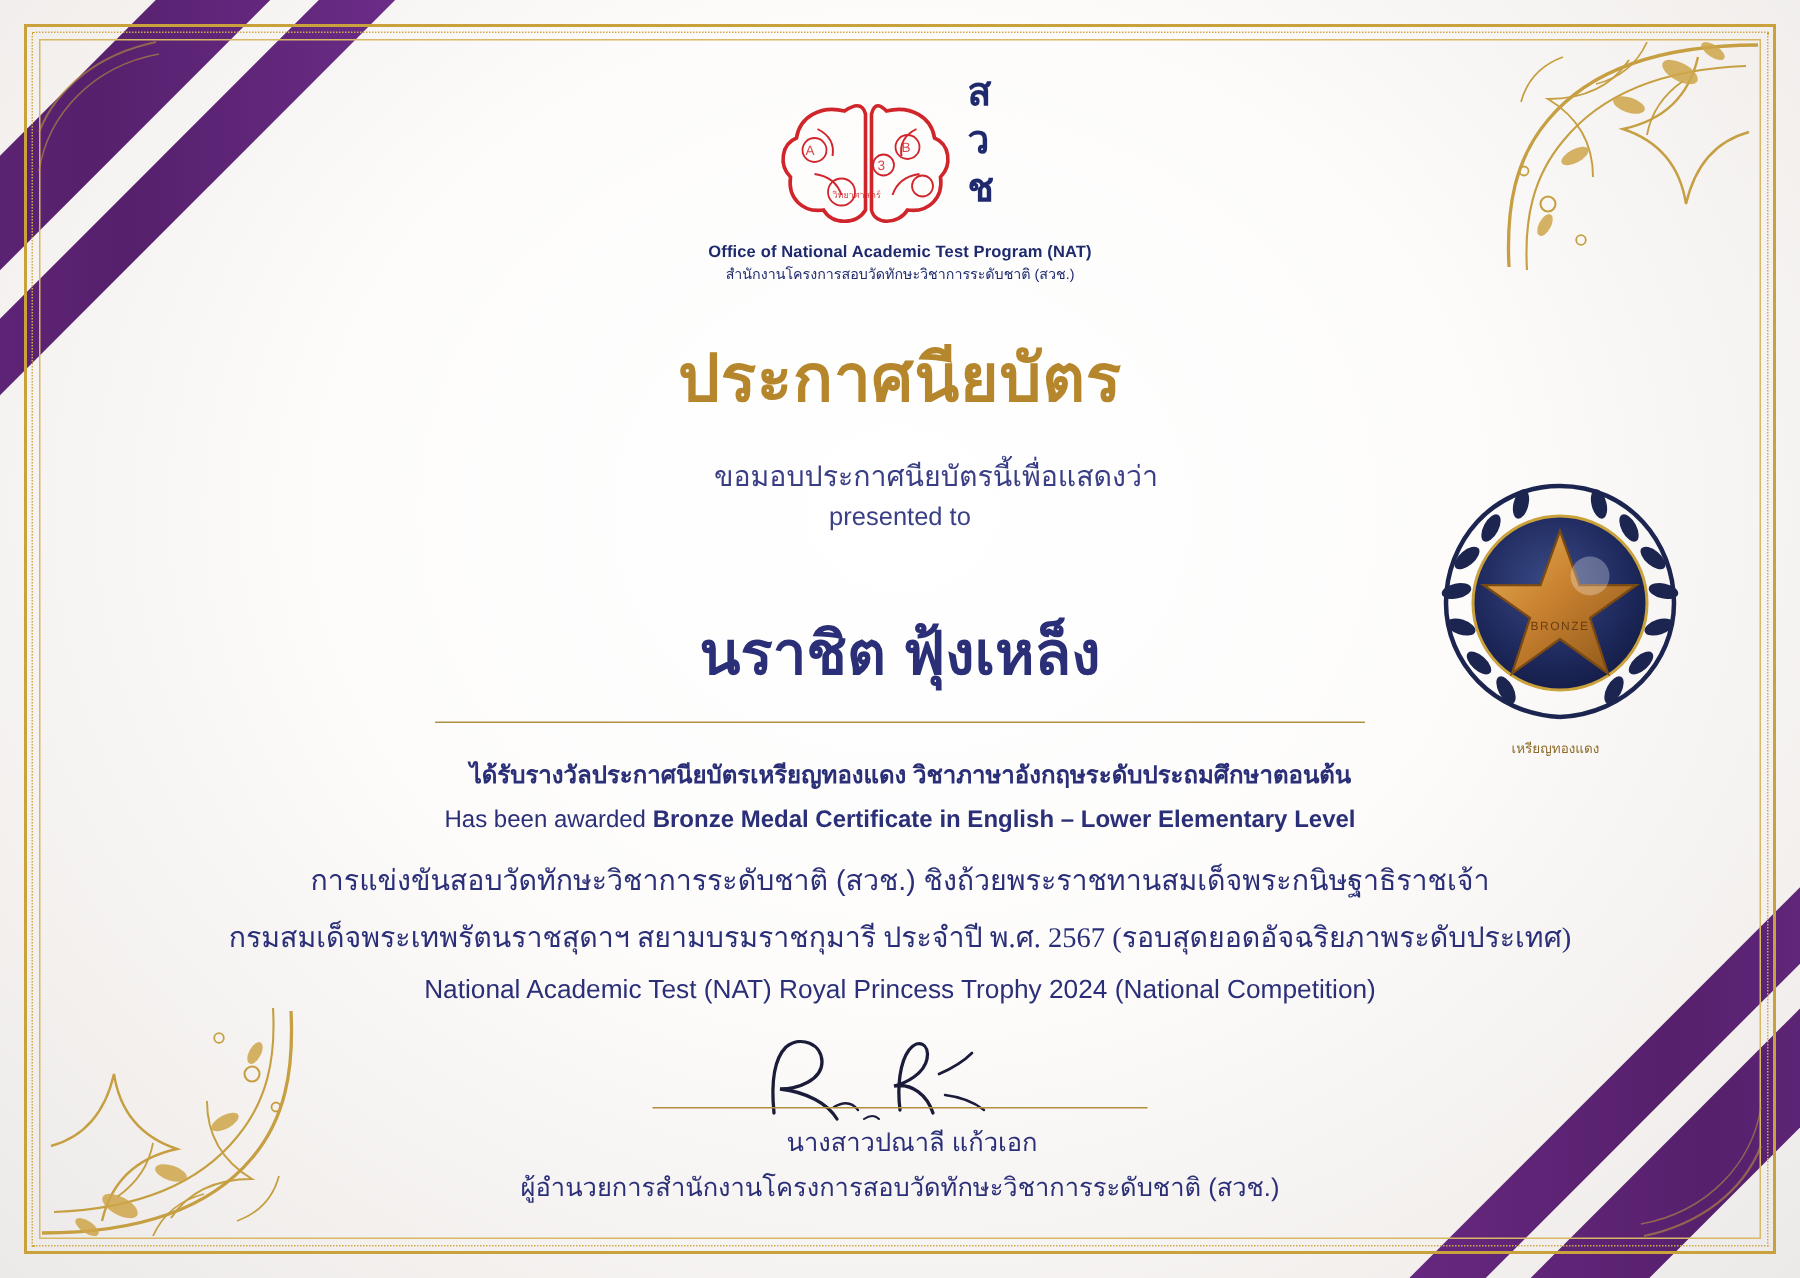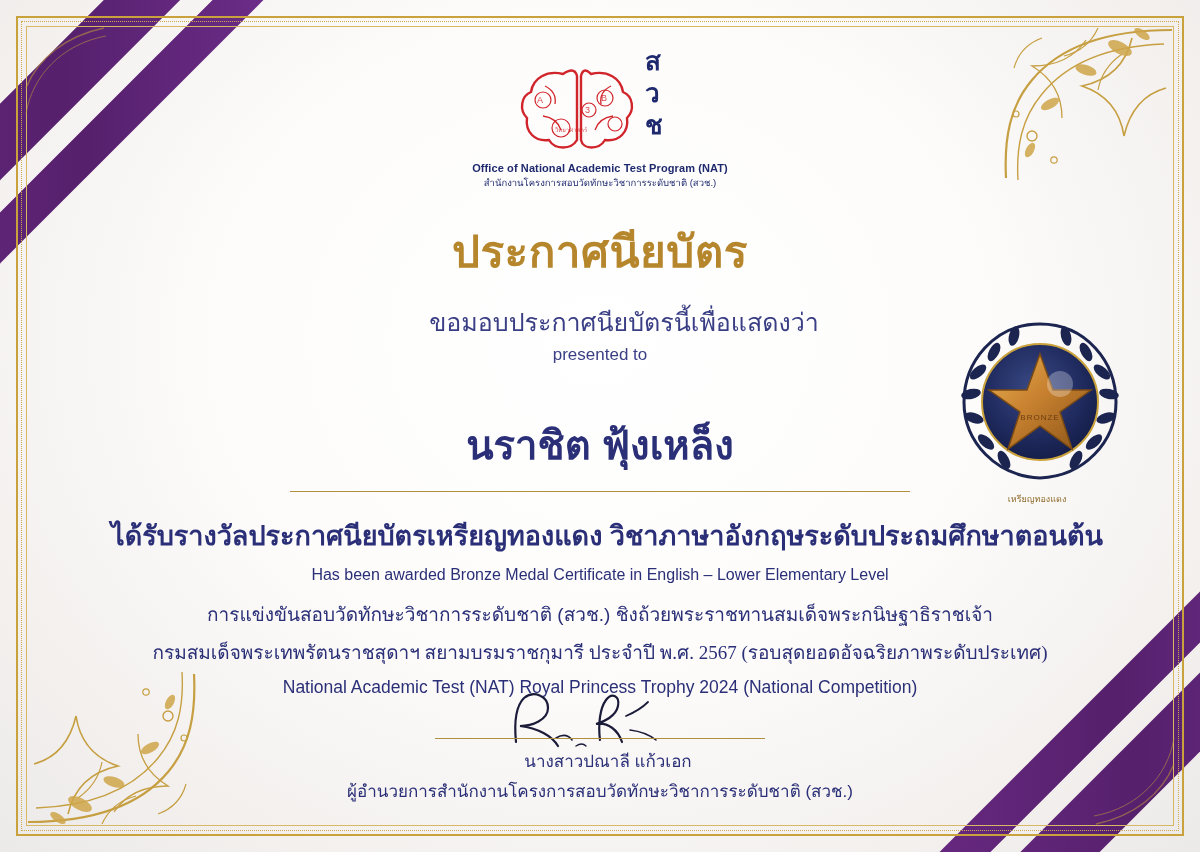--- a/index.html
+++ b/index.html
@@ -111,21 +111,21 @@
   }
   .title-en {
     margin-top: 6px;
     font-size: 27px;
     font-weight: bold;
     color: #2a2f77;
     letter-spacing: .4px;
   }
   .sub-th {
     margin-top: 16px;
-    font-size: 25px;
+    font-size: 19px;
     color: #3a3f85;
     margin-left: 48px;
   }
   .sub-en {
     margin-top: 3px;
     font-size: 17px;
     color: #3a3f85;
   }
 
   .recipient {
@@ -136,31 +136,31 @@
   }
   .name-rule {
     width: 620px;
     height: 1px;
     background: #b08f3e;
     margin: 14px auto 0;
   }
 
   .award-th {
     margin-top: 22px;
-    font-size: 27px;
+    font-size: 16px;
     font-weight: bold;
     color: #2a2f77;
     padding-left: 14px;
   }
   .award-en {
     margin-top: 9px;
     font-size: 16px;
     color: #2a2f77;
   }
-  .award-en b { font-weight: normal; }
+  .award-en b { font-weight: bold; }
 
   .event-line {
     margin-top: 15px;
     font-size: 19px;
     color: #2a2f77;
   }
   .event-line.second { margin-top: 8px; font-family: Liberation Serif, serif; }
   .event-en {
     margin-top: 10px;
     font-size: 17.5px;

